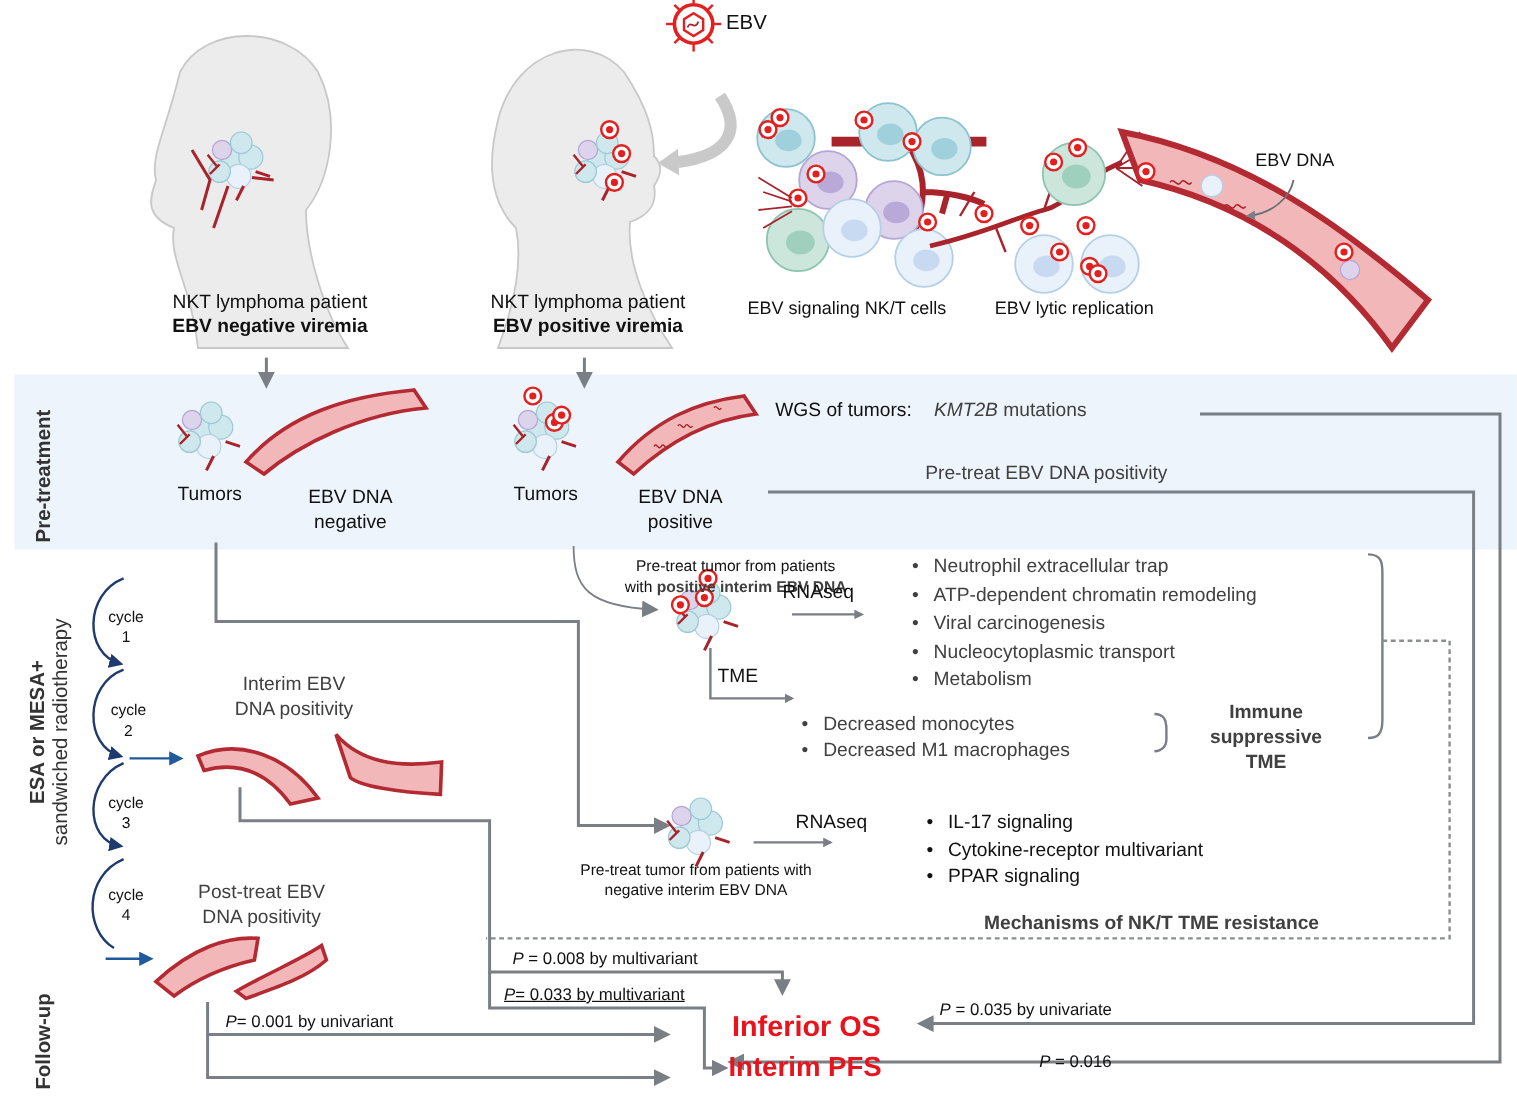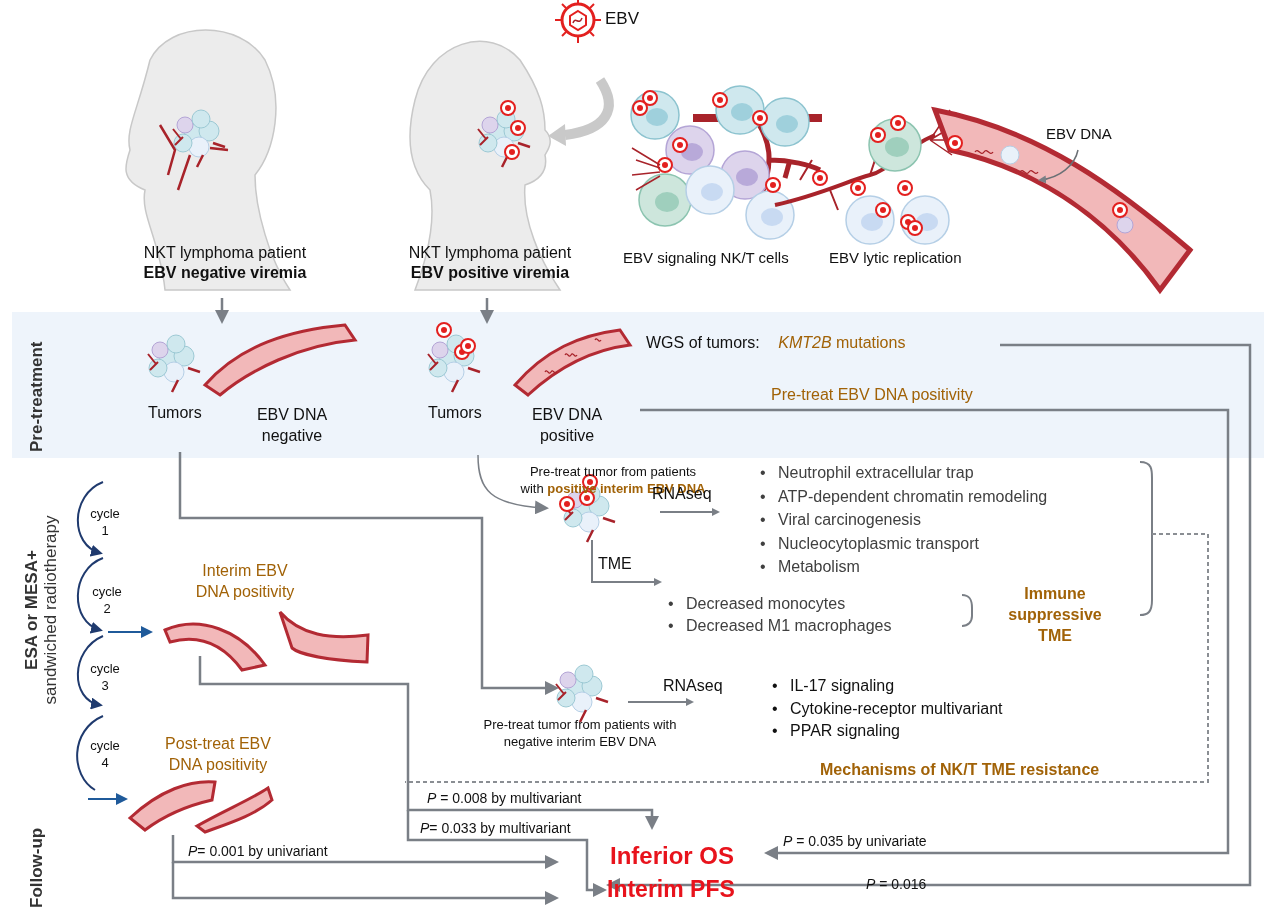--- a/index.html
+++ b/index.html
@@ -1,20 +1,20 @@
 <!DOCTYPE html>
 <html><head>
 <meta charset="utf-8">
 <style>
   html,body{margin:0;padding:0;background:#fff;}
   body{width:1264px;height:924px;position:relative;overflow:hidden;font-family:"Liberation Sans",sans-serif;color:#111;}
   .t{position:absolute;white-space:nowrap;font-family:"Liberation Sans",sans-serif;}
   .band{position:absolute;left:12px;width:1252px;background:#eef4fb;}
   svg.layer{position:absolute;left:0;top:0;}
-  .red{color:#a16207;}
+  .red{color:#404040;}
   .bright{color:#e8131c;}
   .blue{color:#404040;}
   .bold{font-weight:bold;}
   .vert{position:absolute;transform-origin:left top;transform:rotate(-90deg);white-space:nowrap;font-weight:bold;color:#333;}
   .ctr{text-align:center;}
   ul.bul{margin:0;padding:0;list-style:none;position:absolute;}
   ul.bul li{position:relative;padding-left:20px;white-space:nowrap;}
   ul.bul li:before{content:"•";position:absolute;left:2px;}
 </style>
 </head>
@@ -312,20 +312,20 @@
 </div>
 <ul class="bul" style="left:770px;top:675px;font-size:16px;line-height:22.5px;">
   <li>IL-17 signaling</li>
   <li>Cytokine-receptor multivariant</li>
   <li>PPAR signaling</li>
 </ul>
 
 <div class="t red bold" style="left:820px;top:761px;font-size:16px;">Mechanisms of NK/T TME  resistance</div>
 
 <div class="t" style="left:427px;top:790px;font-size:14px;"><i>P</i><span> = 0.008 by multivariant</span></div>
-<div class="t" style="left:420px;top:820px;font-size:14px;"><i>P</i><span>= 0.033 by multivariant</span></div>
+<div class="t" style="left:420px;top:820px;font-size:14px;text-decoration:underline;"><i>P</i><span>= 0.033 by multivariant</span></div>
 <div class="t" style="left:188px;top:843px;font-size:14px;"><i>P</i><span>= 0.001 by  univariant</span></div>
 <div class="t" style="left:185px;top:923px;font-size:14px;"><i>P</i><span> = 0.024 by multivariant</span></div>
 <div class="t" style="left:783px;top:833px;font-size:14px;"><i>P</i><span> = 0.035 by  univariate</span></div>
 <div class="t" style="left:866px;top:876px;font-size:14px;"><i>P</i><span> = 0.016</span></div>
 
 <div class="t bright bold" style="left:610px;top:842px;font-size:24px;">Inferior OS</div>
 <div class="t bright bold" style="left:607px;top:876px;font-size:23px;">Interim PFS</div>
 
 </body></html>

